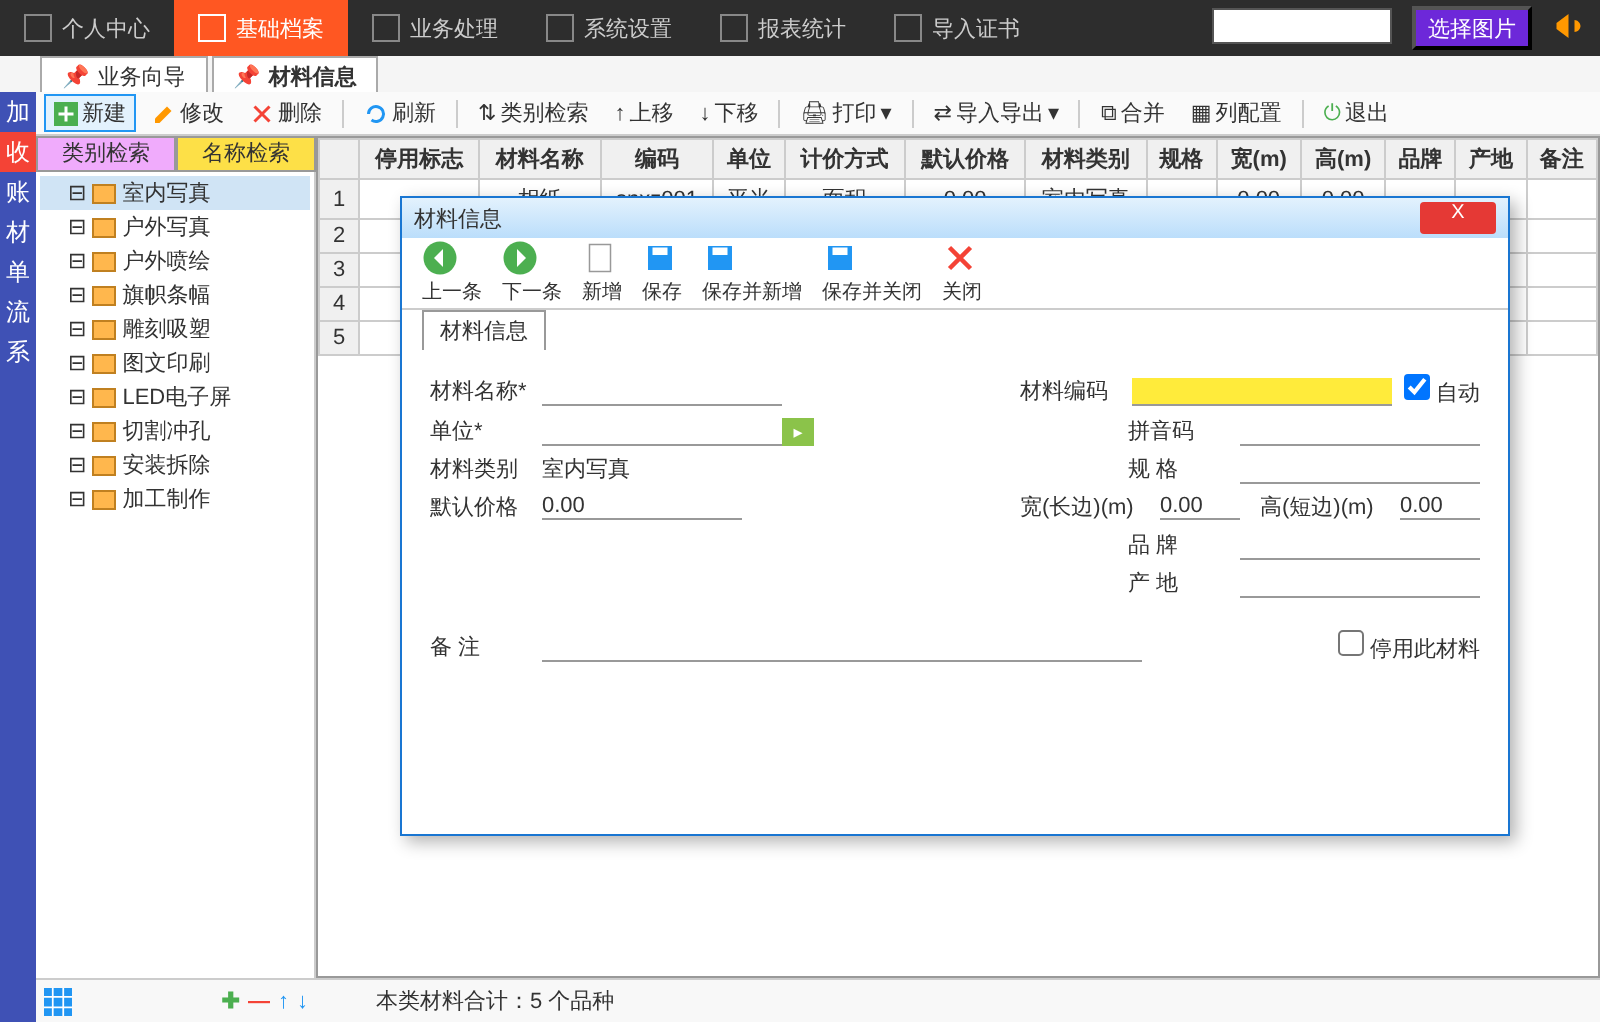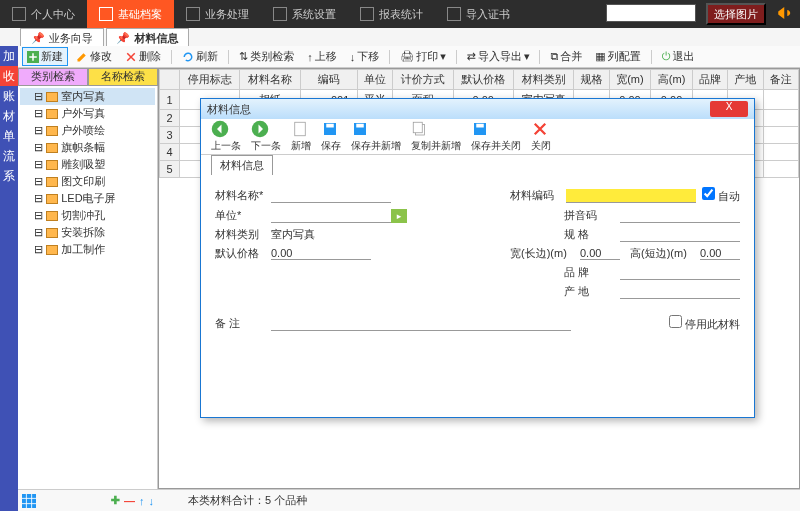--- a/index.html
+++ b/index.html
@@ -4,21 +4,21 @@
 <style>
 * { box-sizing: border-box; margin: 0; padding: 0; }
 body { font-family: "Microsoft YaHei", sans-serif; font-size: 11px; background: #fff; color: #333; width: 800px; height: 511px; overflow: hidden; position: relative; }
 
 
 .topbar { background: #2d2d2d; height: 28px; display: flex; align-items: stretch; }
 .top-tab { display: flex; align-items: center; padding: 0 12px; color: #ccc; gap: 5px; cursor: pointer; }
 .top-tab.active { background: #ff5722; color: #fff; }
 .top-spacer { flex: 1; }
 .top-search { width: 90px; height: 18px; margin: 4px 6px; border: 1px solid #555; background: #fff; }
-.select-img-btn { background: #7f1d1d; color: #fff; padding: 2px 6px; margin: 3px 4px; font-size: 11px; }
+.select-img-btn { background: #6d28d9; color: #fff; padding: 2px 6px; margin: 3px 4px; font-size: 11px; }
 .horn-icon { width: 18px; height: 18px; margin: 4px 6px; fill: #ff9800; }
 .top-ico { width: 14px; height: 14px; border: 1px solid #888; }
 
 
 .subtabs { height: 20px; display: flex; border-bottom: 1px solid #aaa; background: #f5f5f5; padding-left: 20px; }
 .subtab { padding: 2px 10px; border: 1px solid #aaa; border-bottom: none; background: #fff; margin-right: 2px; display: flex; align-items: center; gap: 4px; font-size: 11px; }
 .subtab.active { font-weight: bold; }
 
 
 .leftcol { position: absolute; left: 0; top: 46px; width: 18px; height: 465px; background: #3f51b5; display: flex; flex-direction: column; }
@@ -38,21 +38,21 @@
 .tree-tab.active { background: #f0abfc; }
 .tree { position: absolute; left: 18px; top: 86px; width: 140px; bottom: 22px; border-right: 1px solid #ccc; overflow: auto; padding: 2px; }
 .tree-item { display: flex; align-items: center; gap: 3px; padding: 1px 2px 1px 14px; font-size: 11px; cursor: pointer; }
 .tree-item.sel { background: #d0e4f5; }
 .fold { width: 12px; height: 10px; background: #ffb74d; border: 1px solid #c08020; }
 
 
 .grid { position: absolute; left: 158px; top: 68px; right: 0; bottom: 22px; border: 1px solid #999; }
 .grid table { border-collapse: collapse; width: 100%; font-size: 11px; }
 .grid th, .grid td { border: 1px solid #ccc; padding: 2px 4px; text-align: center; height: 14px; }
-.grid th { background: #f0f0f0; font-weight: normal; }
+.grid th { background: #f0f0f0; font-weight: bold; }
 .grid td.rownum { background: #f0f0f0; width: 20px; }
 
 
 .dialog { position: absolute; left: 200px; top: 98px; width: 555px; height: 320px; background: #fff; border: 1px solid #1976d2; box-shadow: 3px 3px 8px rgba(0,0,0,0.3); }
 .dlg-title { background: linear-gradient(#e3f2fd,#bbdefb); height: 20px; display: flex; align-items: center; padding: 0 6px; font-size: 11px; }
 .dlg-title .spc { flex: 1; }
 .dlg-close { background: #e53935; color: #fff; width: 38px; height: 16px; text-align: center; font-size: 10px; border-radius: 2px; cursor: pointer; }
 .dlg-tools { height: 36px; display: flex; align-items: center; gap: 10px; padding: 0 10px; border-bottom: 1px solid #ccc; }
 .dtool { display: flex; flex-direction: column; align-items: flex-start; font-size: 10px; gap: 1px; cursor: pointer; }
 .dtool svg { width: 18px; height: 18px; }
@@ -393,27 +393,20 @@
       </div>
     <div class="dtool">
         <svg viewBox="0 0 24 24">
           <rect x="4" y="4" width="16" height="16" fill="#2196f3"></rect>
           <rect x="7" y="5" width="10" height="5" fill="#fff"></rect>
         </svg>
         <span>保存并新增</span>
       </div>
     <div class="dtool">
         <svg viewBox="0 0 24 24">
-          <rect x="6" y="6" width="12" height="14" fill="#fff" stroke="#999"></rect>
-          <rect x="3" y="3" width="12" height="14" fill="#fff" stroke="#999"></rect>
-        </svg>
-        <span>复制并新增</span>
-      </div>
-    <div class="dtool">
-        <svg viewBox="0 0 24 24">
           <rect x="4" y="4" width="16" height="16" fill="#2196f3"></rect>
           <rect x="7" y="5" width="10" height="5" fill="#fff"></rect>
         </svg>
         <span>保存并关闭</span>
       </div>
     <div class="dtool">
         <svg viewBox="0 0 24 24">
           <path stroke="#f44336" stroke-width="3" d="M5 5l14 14M19 5L5 19"></path>
         </svg>
         <span>关闭</span>

